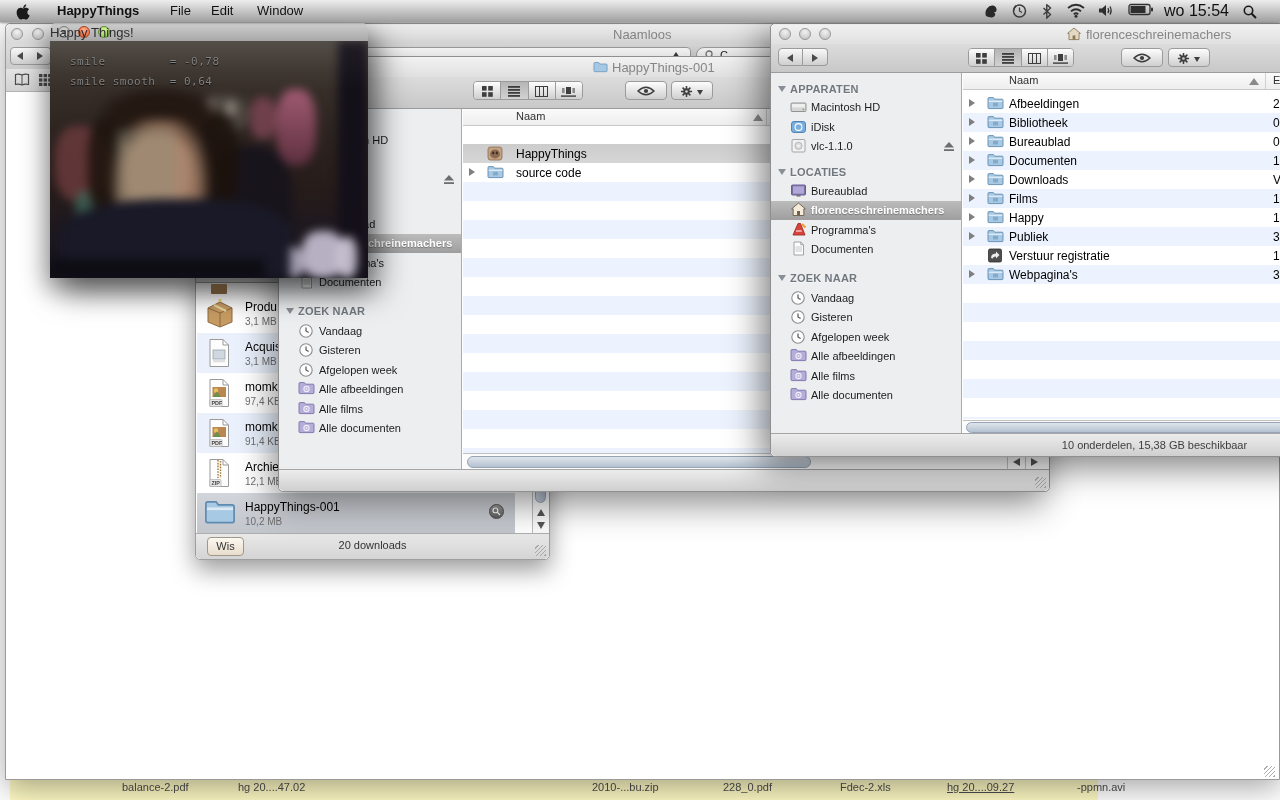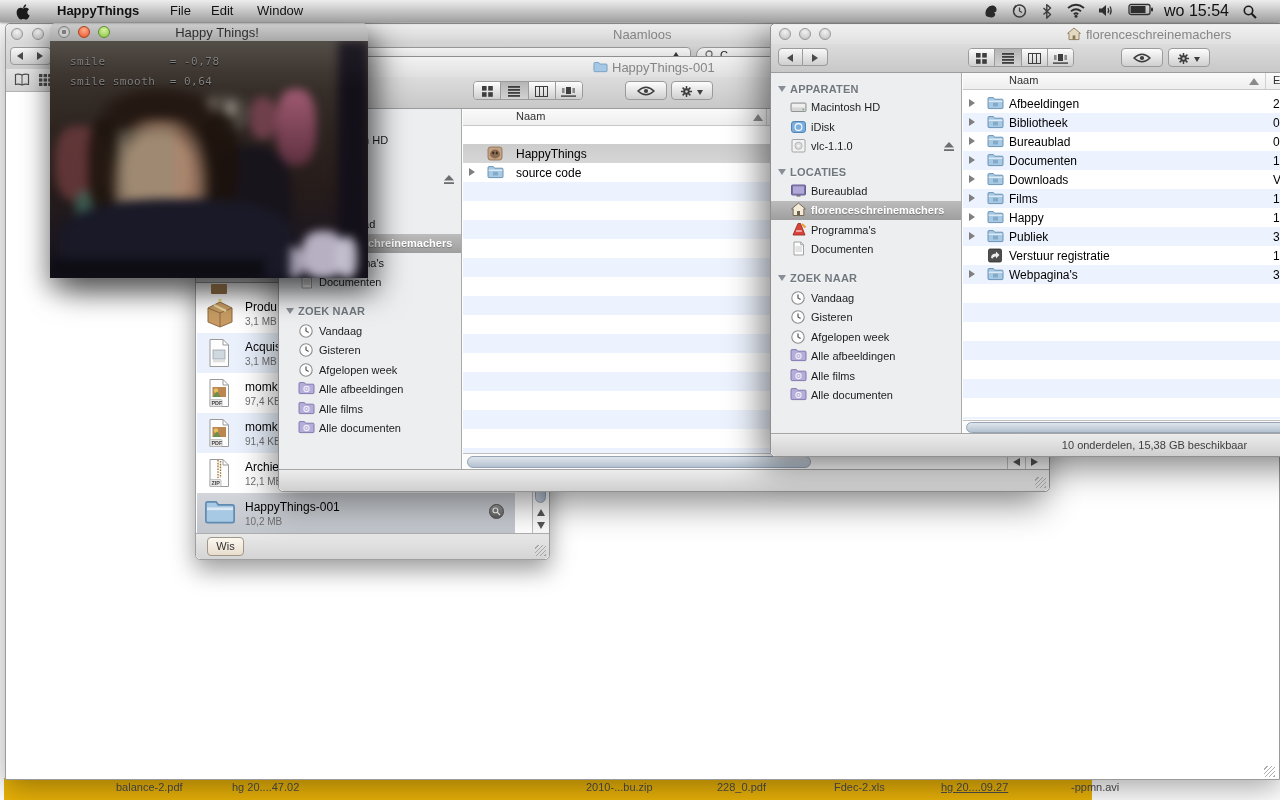--- a/index.html
+++ b/index.html
@@ -51,21 +51,21 @@
   
   .dl-row{position:absolute;left:1px;right:17px;height:40px}
   .dl-name{position:absolute;left:48px;top:7px;font-size:12px;color:#000;white-space:nowrap}
   .dl-size{position:absolute;left:48px;top:23px;font-size:10px;color:#6e6e6e;white-space:nowrap}
   .dl-ic{position:absolute;left:7px;top:5px;width:32px;height:30px}
   
   #cam-title{background:linear-gradient(#cecece,#a8a8a8);border-bottom:1px solid #7e7e7e}
   .ov-line{position:absolute;left:20px;font-family:"DejaVu Sans Mono",monospace;font-size:11px;color:#818181;text-shadow:0 1px 1px rgba(0,0,0,.8);white-space:pre;letter-spacing:.5px}
   .blob{position:absolute;border-radius:40%}
   
-  #strip{left:4px;top:778px;width:1088px;height:22px;background:#eab308;z-index:1}
+  #strip{left:10px;top:778px;width:1088px;height:22px;background:#fef9c3;z-index:1}
   .dlabel{position:absolute;top:3px;font-size:11px;color:#4d4d4d;white-space:nowrap}
   svg{display:block}
 </style>
 </head>
 <body>
 
 <div class="win" id="safari" style="left:5px;top:23px;width:1273px;height:755px;background:#fff;border:1px solid #9a9a9a;border-radius:5px 5px 0 0;box-shadow:0 8px 30px rgba(0,0,0,.35);z-index:10">
   <div class="titlebar" style="height:20px;background:linear-gradient(#ececec,#d9d9d9)">
     <span class="tl gray" style="left:5px"></span>
     <span class="tl gray" style="left:26px"></span>
@@ -204,20 +204,21 @@
         </span>
       </div>
     </div>
   <div class="abs" style="right:0;top:14px;width:16px;height:250px;background:#fafafa;border-left:1px solid #bdbdbd">
     <div style="position:absolute;left:2px;top:130px;width:11px;height:90px;border-radius:6px;background:linear-gradient(90deg,#cdd6e2,#aebccd);border:1px solid #96a4b6;box-sizing:border-box"></div>
     <div class="sarrow" style="left:3.5px;top:226px;border-left:4.5px solid transparent;border-right:4.5px solid transparent;border-bottom:7px solid #555"></div>
     <div class="sarrow" style="left:3.5px;top:239px;border-left:4.5px solid transparent;border-right:4.5px solid transparent;border-top:7px solid #555"></div>
   </div>
   <div class="abs" style="left:0;right:0;bottom:0;height:25px;background:linear-gradient(#e9e9e9,#d4d4d4);border-top:1px solid #aeaeae;border-radius:0 0 5px 5px">
     <div style="position:absolute;left:11px;top:3px;width:35px;height:17px;background:linear-gradient(#fdf8f0,#e8ddcd);border:1px solid #a09886;border-radius:4px;text-align:center;font-size:11px;line-height:17px;color:#333">Wis</div>
+    <div class="abs" style="left:0;width:100%;top:5px;text-align:center;font-size:11px;color:#333">20 downloads</div>
     <div class="grip" style="right:3px;bottom:3px"></div>
   </div>
 </div>
 
 <div class="win" id="finder1" style="left:278px;top:56px;width:770px;height:434px;background:#fff;border:1px solid #8f8f8f;border-radius:5px 5px 5px 5px;box-shadow:-5px 12px 35px rgba(0,0,0,.45);z-index:30">
   <div class="sidebar" id="sb1" style="left:0;top:20px;width:182px;height:393px;border-right:1px solid #ababab">
       <div class="sb-head" style="top: 38px;">
         <span class="tri"></span>
         <span class="htxt">APPARATEN</span>
       </div>
@@ -835,21 +836,21 @@
   <div class="statusbar" style="height:22px">
     <div class="statustxt" style="top:5px">10 onderdelen, 15,38 GB beschikbaar</div>
   </div>
 </div>
 
 <div class="win" id="cam" style="left:50px;top:23px;width:318px;height:255px;border-radius:5px 5px 0 0;box-shadow:10px 14px 30px rgba(0,0,0,.55), -6px 10px 25px rgba(0,0,0,.3);z-index:50">
   <div class="titlebar" id="cam-title" style="height:18px">
     <span class="tl gray" style="left:8px;top:3px;background:radial-gradient(circle at 50% 50%,#7a7a7a 0 2px,#cfcfcf 2.5px,#b5b5b5);border:1px solid #7e7e7e"></span>
     <span class="tl red" style="left:28px;top:3px"></span>
     <span class="tl green" style="left:48px;top:3px"></span>
-    <span class="wtitle" style="left:8px;width:100%;text-align:center;top:2px;color:#2e2e2e">Happy Things!</span>
+    <span class="wtitle" style="left:0;width:100%;top:2px;color:#2e2e2e">Happy Things!</span>
   </div>
   <div class="abs" style="left:0;top:18px;width:318px;height:237px;overflow:hidden;background:linear-gradient(180deg,#4a443e 0%,#3a322c 14%,#2d2420 38%,#261c1a 62%,#1c1720 84%,#121019 100%)">
     <div class="abs" style="left:0;top:0;width:100%;height:100%;filter:blur(5px)">
       <div class="blob" style="left:5px;top:85px;width:48px;height:75px;background:#6a3a3c;opacity:.85"></div>
       <div class="blob" style="left:25px;top:150px;width:22px;height:28px;background:#3f6a5c;opacity:.75"></div>
       <div class="blob" style="left:52px;top:95px;width:30px;height:60px;background:#6a5a50;opacity:.7"></div>
       <div class="blob" style="left:148px;top:54px;width:50px;height:38px;background:#55504a;opacity:.75"></div>
       <div class="blob" style="left:155px;top:58px;width:12px;height:16px;background:#b2aea4;opacity:.7"></div>
       <div class="blob" style="left:175px;top:60px;width:11px;height:15px;background:#a29e94;opacity:.7"></div>
       <div class="blob" style="left:200px;top:56px;width:26px;height:42px;background:#7a4452;opacity:.85"></div>

